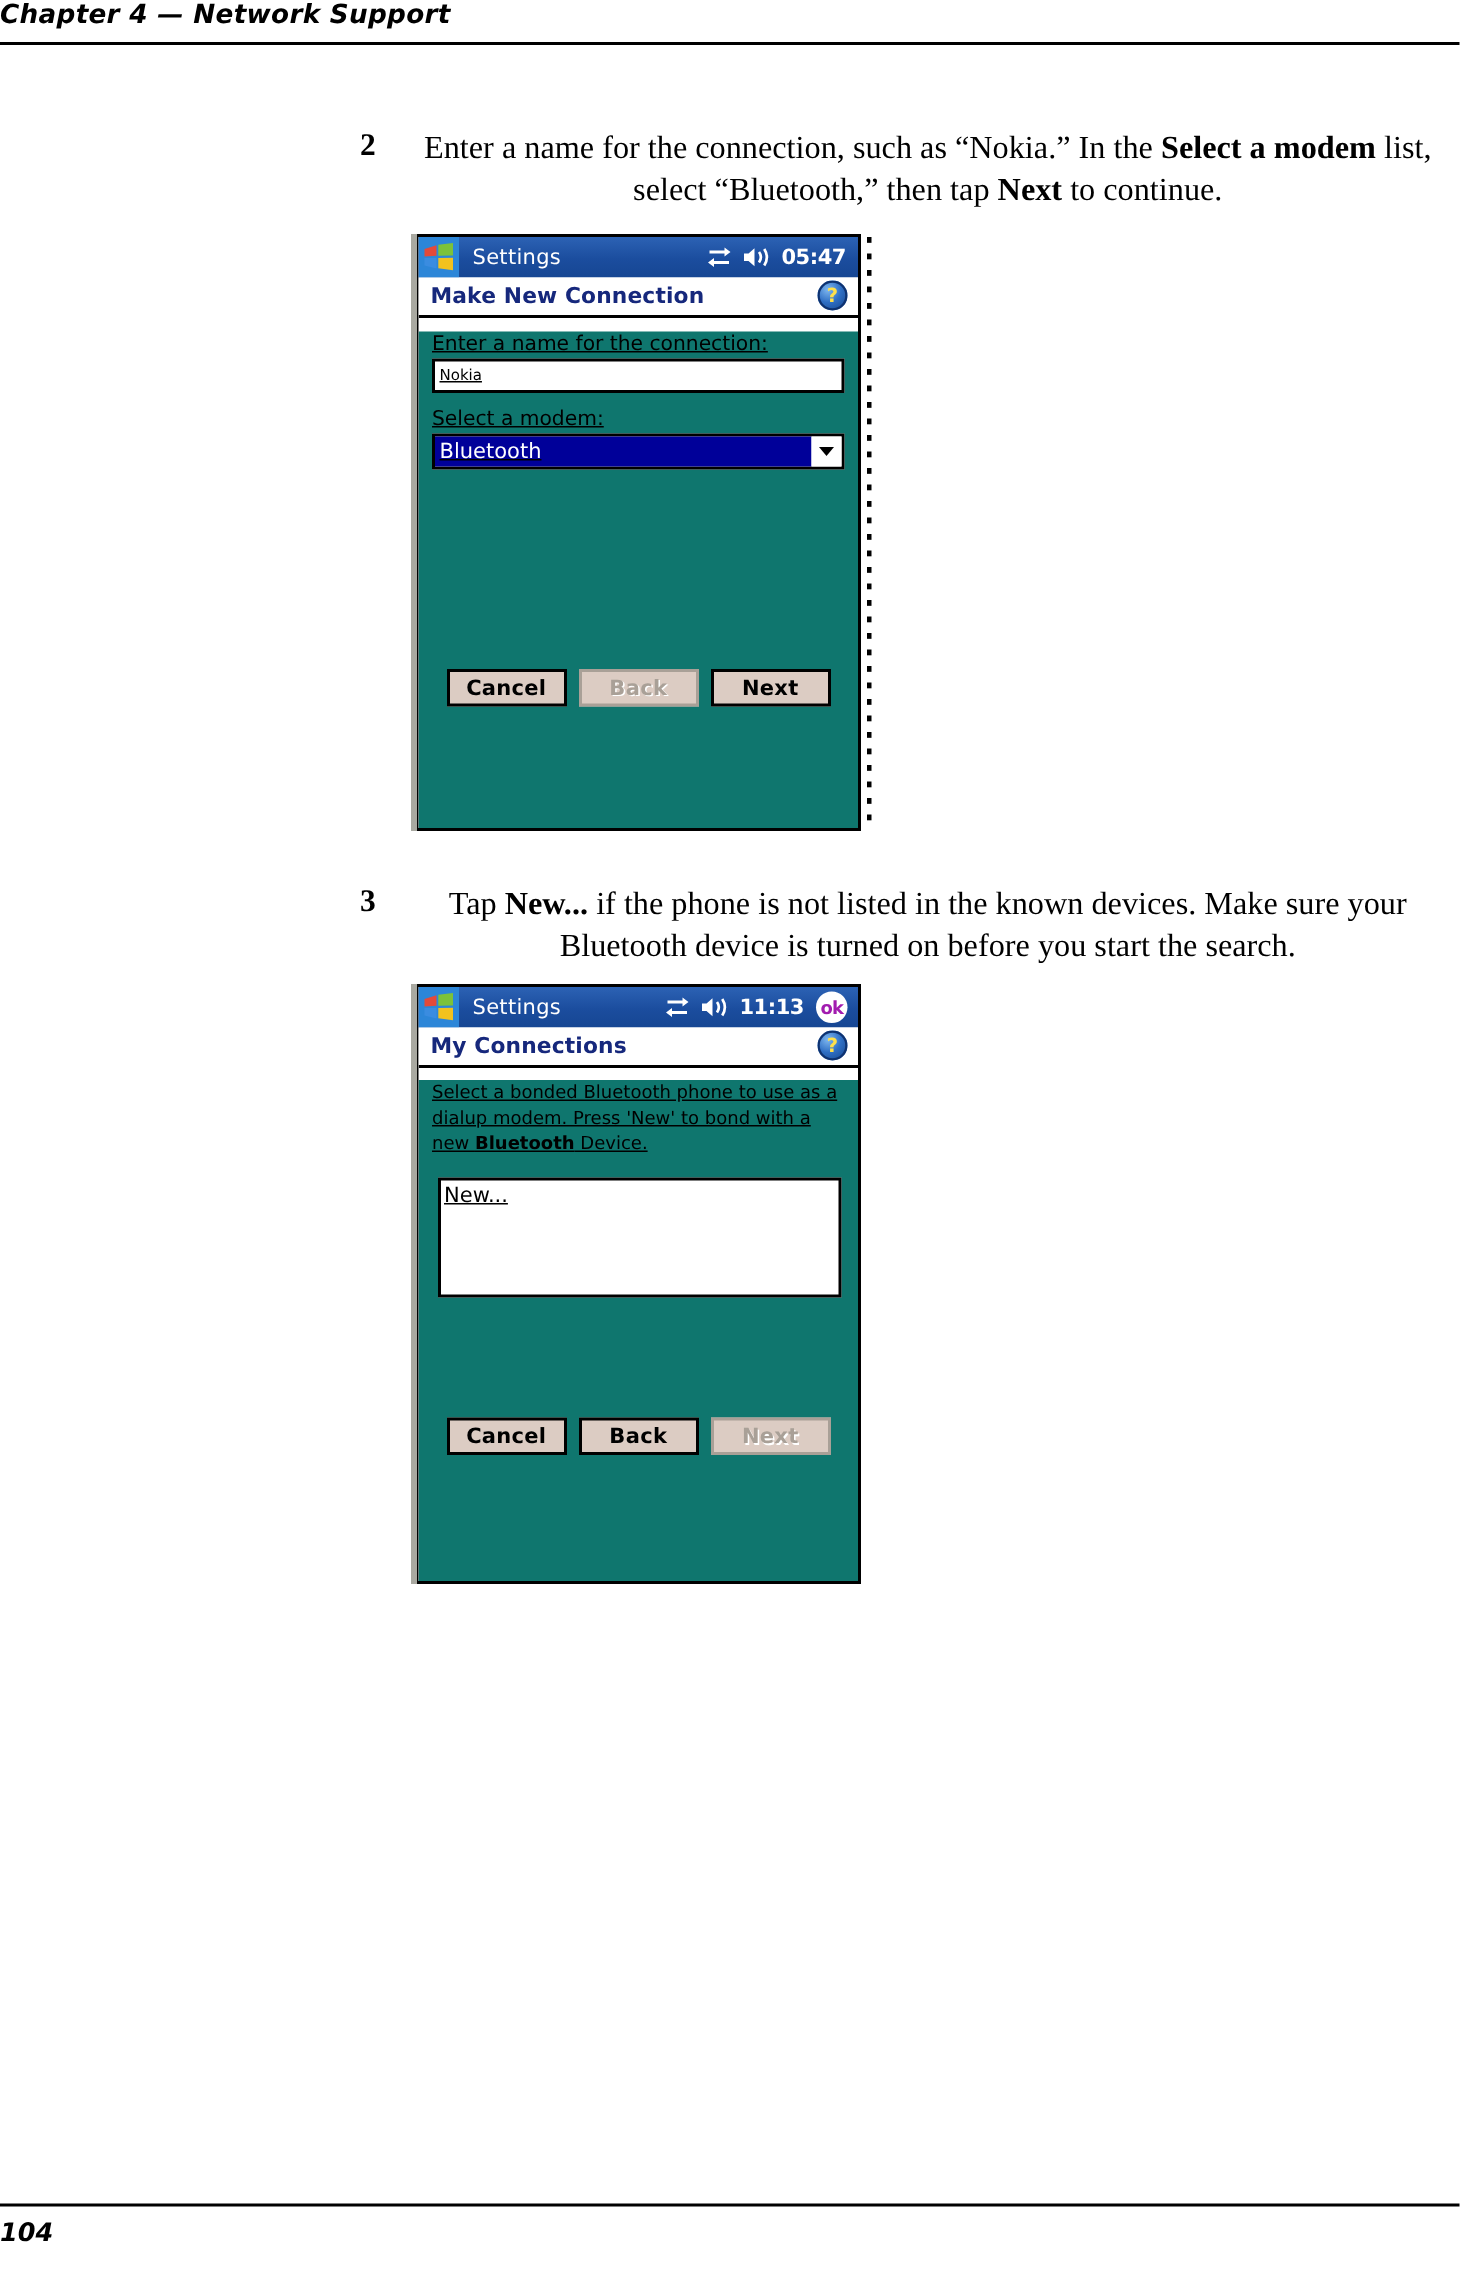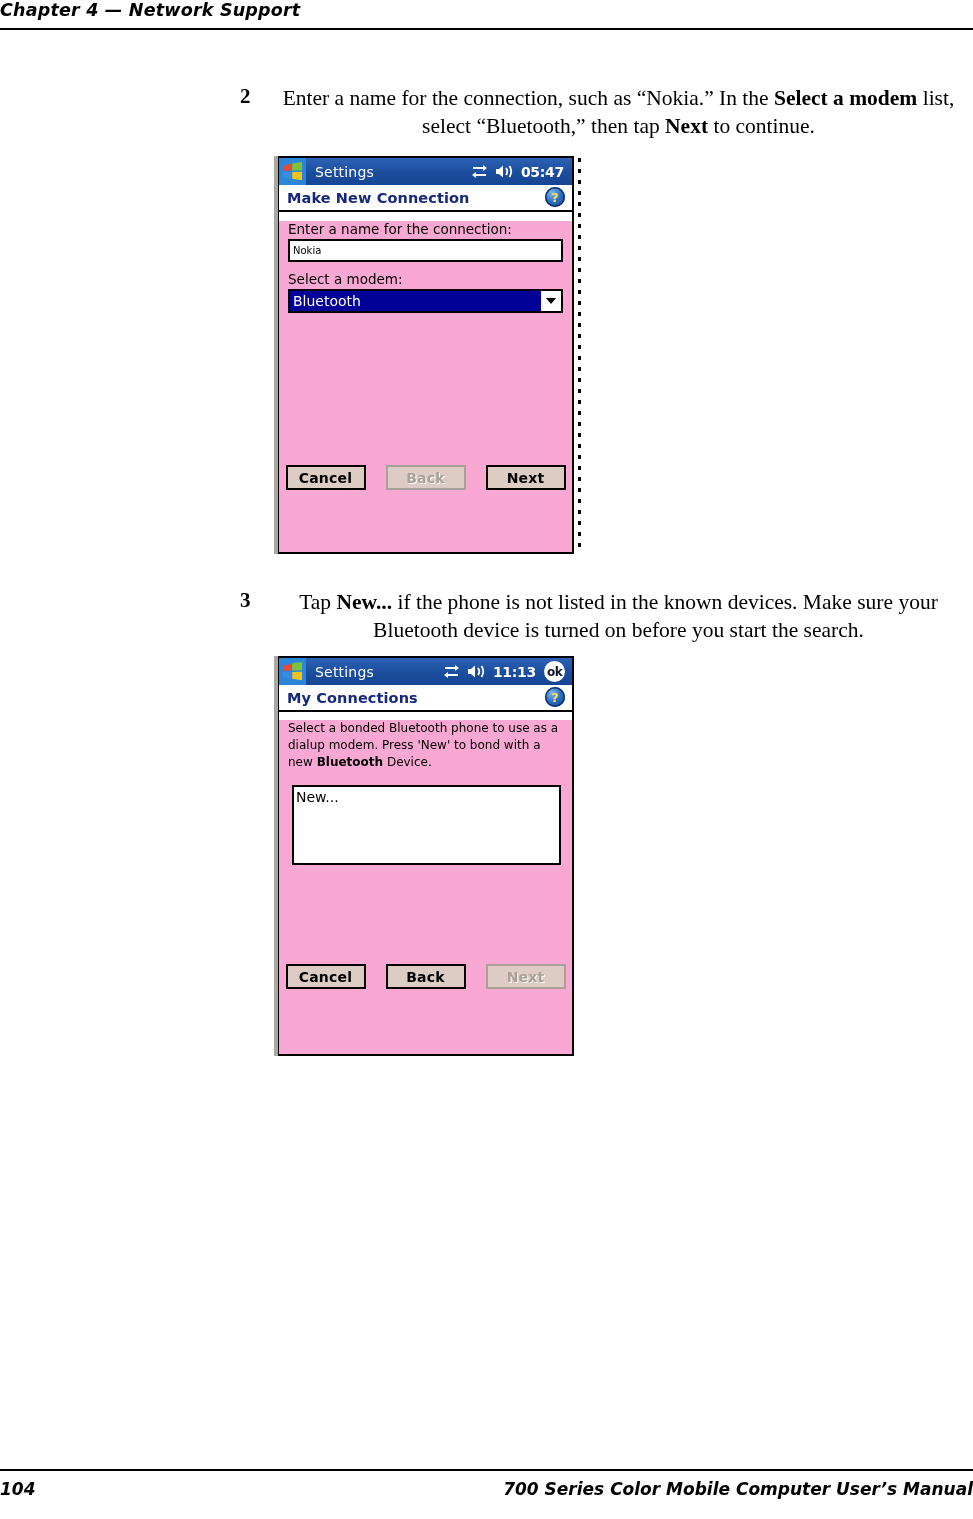--- a/index.html
+++ b/index.html
@@ -143,21 +143,21 @@
     font-family: "DejaVu Sans", sans-serif;
     font-weight: bold;
     font-size: 14px;
     margin-right: 8px;
     letter-spacing: -0.3px;
   }
   .okbtn {
     width: 21px; height: 21px;
     border-radius: 50%;
     background: #ffffff;
-    color: #0f172a;
+    color: #a21caf;
     font-family: "DejaVu Sans", sans-serif;
     font-weight: bold;
     font-size: 12px;
     display: flex;
     align-items: center;
     justify-content: center;
     margin-right: 7px;
     letter-spacing: -0.6px;
   }
 
@@ -190,22 +190,23 @@
     color: #ffe04a;
     font-family: "DejaVu Sans", sans-serif;
     font-weight: bold;
     font-size: 13px;
     line-height: 1;
   }
 
   
   .client {
     position: relative;
-    background: #f9a8d4;
+    background: #0f766e;
     height: 100%;
+    text-decoration: underline;
   }
   .fieldlabel {
     font-family: "DejaVu Sans", sans-serif;
     font-size: 13.5px;
     color: #000000;
     margin: 9px 0 2px 9px;
   }
   .textbox {
     margin: 0 9px 0 9px;
     height: 23px;
@@ -272,22 +273,21 @@
     font-size: 14px;
     padding: 2px 0 0 2px;
     color: #000000;
   }
 
   .buttonrow {
     position: absolute;
     left: 0; right: 0;
     display: flex;
     justify-content: center;
-    gap: 20px;
-    margin-top: 19px;
+    gap: 8px;
   }
   #pda-1 .buttonrow { top: 225px; }
   #pda-2 .buttonrow { top: 225px; }
 
   .btn {
     width: 80px;
     height: 25px;
     border: 2px solid #000000;
     background: #dcccc3;
     font-family: "DejaVu Sans", sans-serif;
@@ -469,14 +469,13 @@
         <div class="btn disabled">Next</div>
       </div>
 
     </div>
   </div>
 </div>
 
 <div class="page-footer">
   <div class="rule"></div>
   <div class="pagenum">104</div>
-  <div class="manual">700 Series Color Mobile Computer User’s Manual</div>
 </div>
 
 </body></html>

